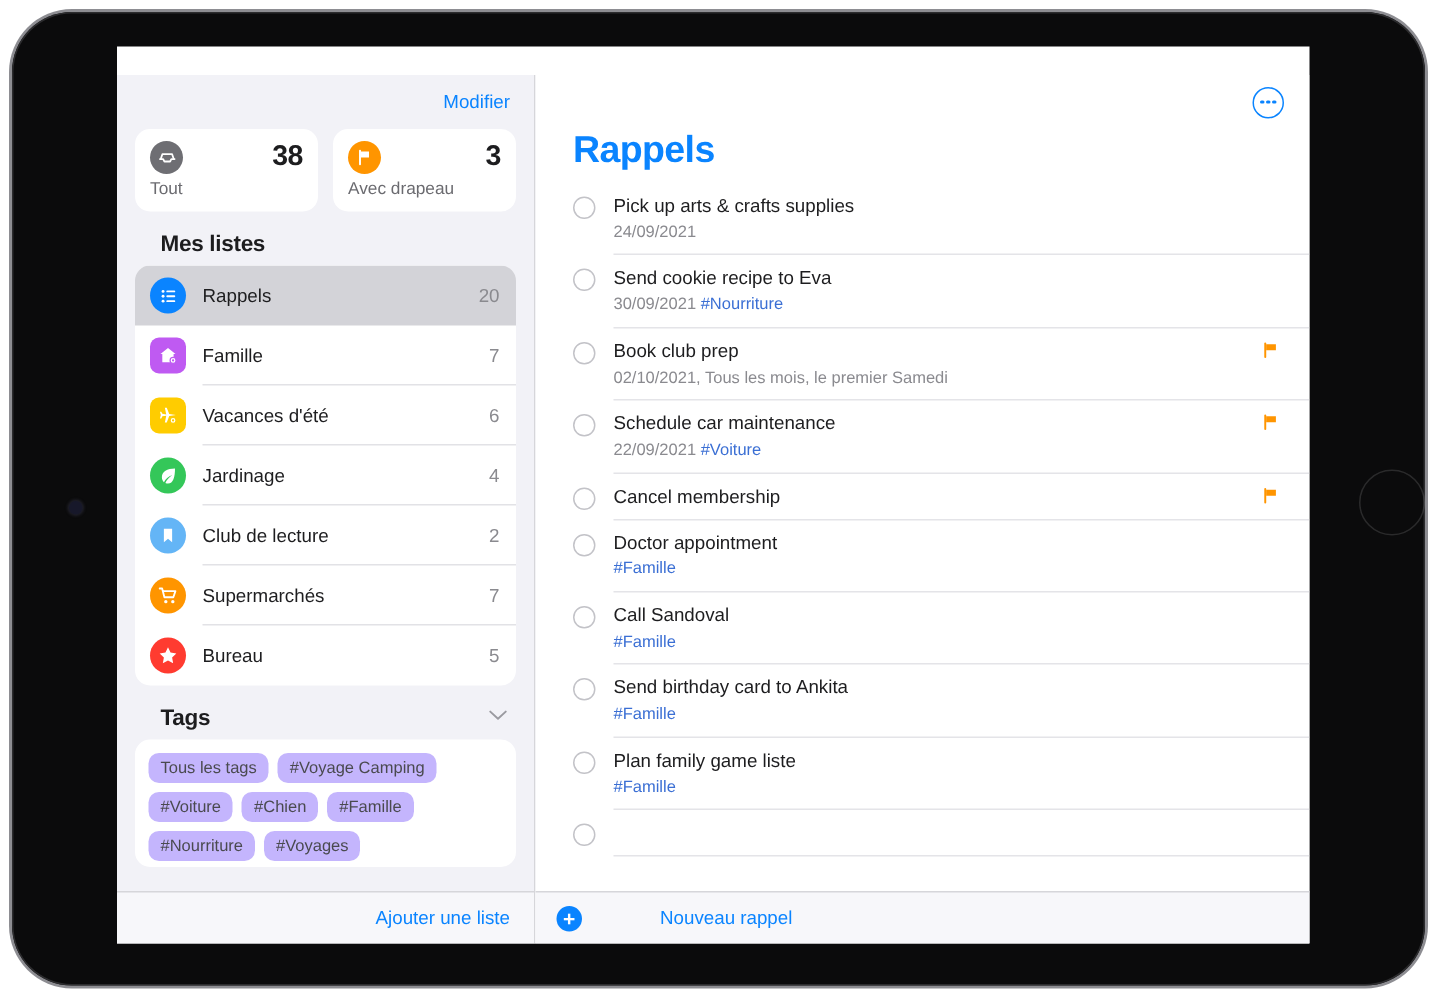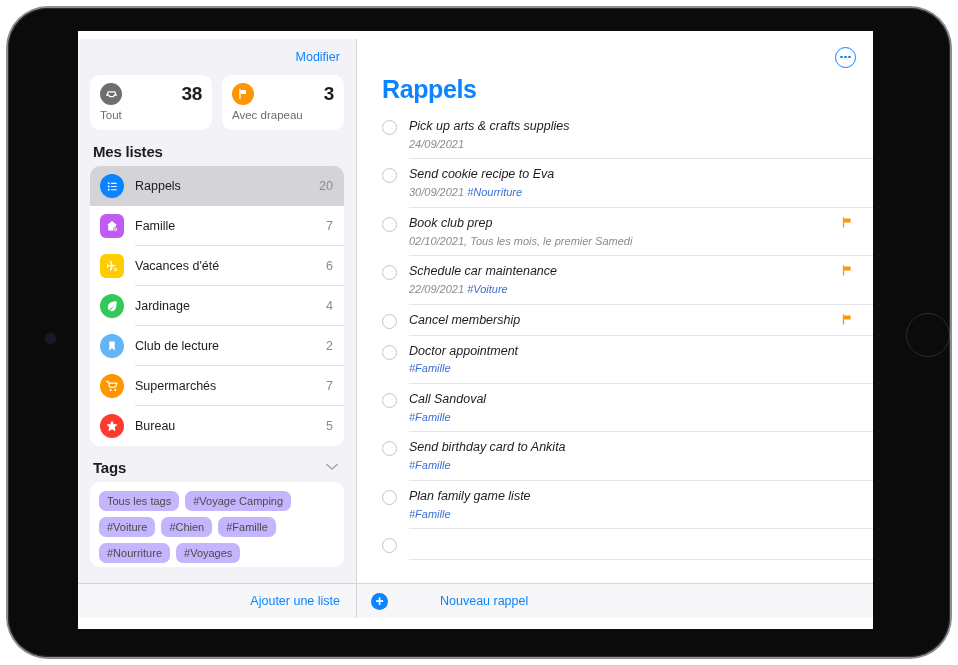--- a/index.html
+++ b/index.html
@@ -72,21 +72,21 @@
     position: absolute; top: 39px; left: 0; width: 100%;
     text-align: center; pointer-events: none;
   }
   #multitask-dots span {
     display: inline-block; width: 5px; height: 5px; border-radius: 50%;
     background: #8e8e93; margin: 0 2px; vertical-align: middle;
   }
 
   
   #split {
-    position: absolute; left: 0; top: 8px;
+    position: absolute; left: 0; top: 19px;
     width: 100%; height: 579px;
     display: flex;
   }
   #sidebar {
     width: 279px; height: 100%;
     background: #f2f2f7;
     border-right: 1px solid #d6d6da;
     display: flex; flex-direction: column;
     position: relative;
   }
@@ -128,21 +128,21 @@
     margin-left: auto; font-size: 19px; font-weight: 700;
     color: #1d1d1f; letter-spacing: -0.3px;
   }
   .smart-label {
     margin-top: 4px; font-size: 11.5px; color: #6b6b70;
   }
 
   
   .section-header {
     display: flex; align-items: center;
-    margin: 13px 0 6px 3px;
+    margin: 13px 0 6px 17px;
   }
   .section-header h2 {
     font-size: 15px; font-weight: 700; color: #1d1d1f; letter-spacing: -0.2px;
   }
   .section-chevron {
     margin-left: auto; margin-right: 6px; color: #9a9aa0;
     font-size: 11px; line-height: 1;
   }
 
   
@@ -227,21 +227,21 @@
   }
   .reminder-row .rsep {
     position: absolute; left: 27px; right: 0; bottom: 0;
     height: 1px; background: #e4e4e8;
   }
   .reminder-check {
     width: 15px; height: 15px; border-radius: 50%;
     border: 1.3px solid #c3c3c8; flex: none;
     margin: 2px 12px 0 0; cursor: pointer; background: #fff;
   }
-  .reminder-body { flex: 1; min-width: 0; font-style: italic; }
+  .reminder-body { flex: 1; min-width: 0; }
   .reminder-title { font-size: 12.5px; color: #1d1d1f; line-height: 1.35; }
   .reminder-meta { font-size: 11px; line-height: 1.5; margin-top: 1px; }
   .reminder-meta .date { color: #8a8a8f; }
   .reminder-meta .tag { color: #3b6fd4; }
   .reminder-flag {
     flex: none; margin-left: auto; align-self: flex-start;
     margin-top: 1px; color: #ff9500; font-size: 13px; line-height: 1;
   }
 
   

